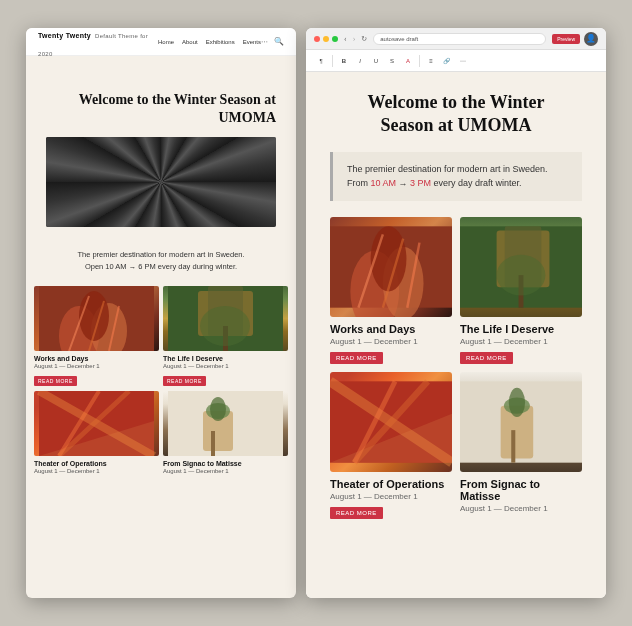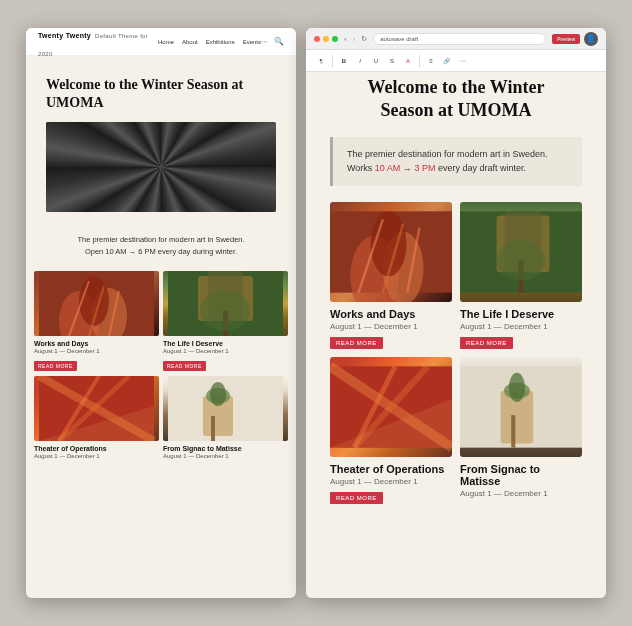--- a/index.html
+++ b/index.html
@@ -70,22 +70,22 @@
       text-decoration: none;
     }
 
     .left-nav-icons {
       display: flex;
       gap: 6px;
       align-items: center;
     }
 
     .left-hero {
-      padding: 20px 20px 12px;
-      text-align: left;
+      padding: 35px 20px 12px;
+      text-align: right;
       background: #f5f0e8;
     }
 
     .left-hero h1 {
       font-size: 14px;
       font-weight: 700;
       line-height: 1.3;
       color: #111;
       margin-bottom: 10px;
     }
@@ -280,21 +280,21 @@
       width: 1px;
       height: 12px;
       background: #ddd;
       margin: 0 2px;
     }
 
     .right-content {
       flex: 1;
       overflow-y: auto;
       background: #f5f0e8;
-      padding: 4px 24px;
+      padding: 19px 24px;
     }
 
     .right-hero h1 {
       font-size: 18px;
       font-weight: 700;
       line-height: 1.3;
       color: #111;
       text-align: center;
       margin-bottom: 14px;
     }
@@ -519,21 +519,21 @@
     </div>
 
     <div class="right-content">
       <div class="right-hero">
         <h1>Welcome to the Winter<br>Season at UMOMA</h1>
       </div>
 
       <div class="right-description-box">
         <div class="right-description-text">
           <span>The premier destination for modern art in Sweden.</span><br>
-          <span>Works </span><span class="highlight">10 AM</span><span> → </span><span class="highlight">3 PM</span><span> every day draft winter.</span>
+          <span>From </span><span class="highlight">10 AM</span><span> → </span><span class="highlight">3 PM</span><span> every day draft winter.</span>
         </div>
       </div>
 
       <div class="right-grid">
 
         <div class="right-grid-item">
           <div class="right-grid-img right-img-works">
             <svg width="100%" height="100%" viewBox="0 0 150 100" xmlns="http://www.w3.org/2000/svg">
               <rect width="150" height="100" fill="#8b3520"></rect>
               <ellipse cx="55" cy="80" rx="30" ry="50" fill="#c05030" opacity="0.7"></ellipse>

